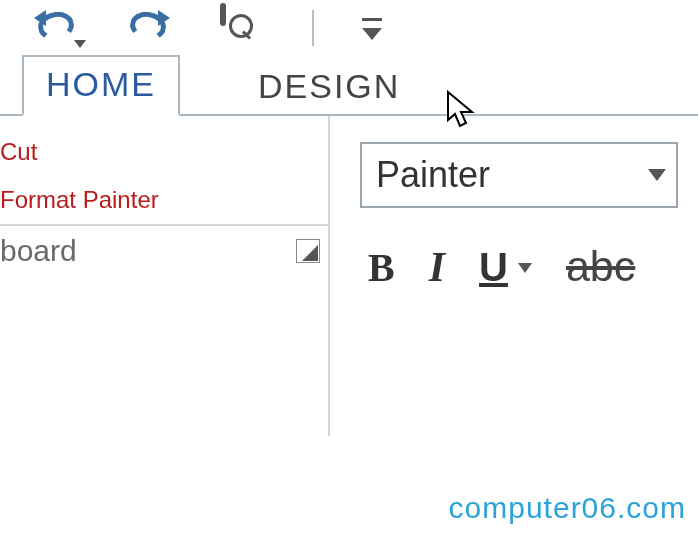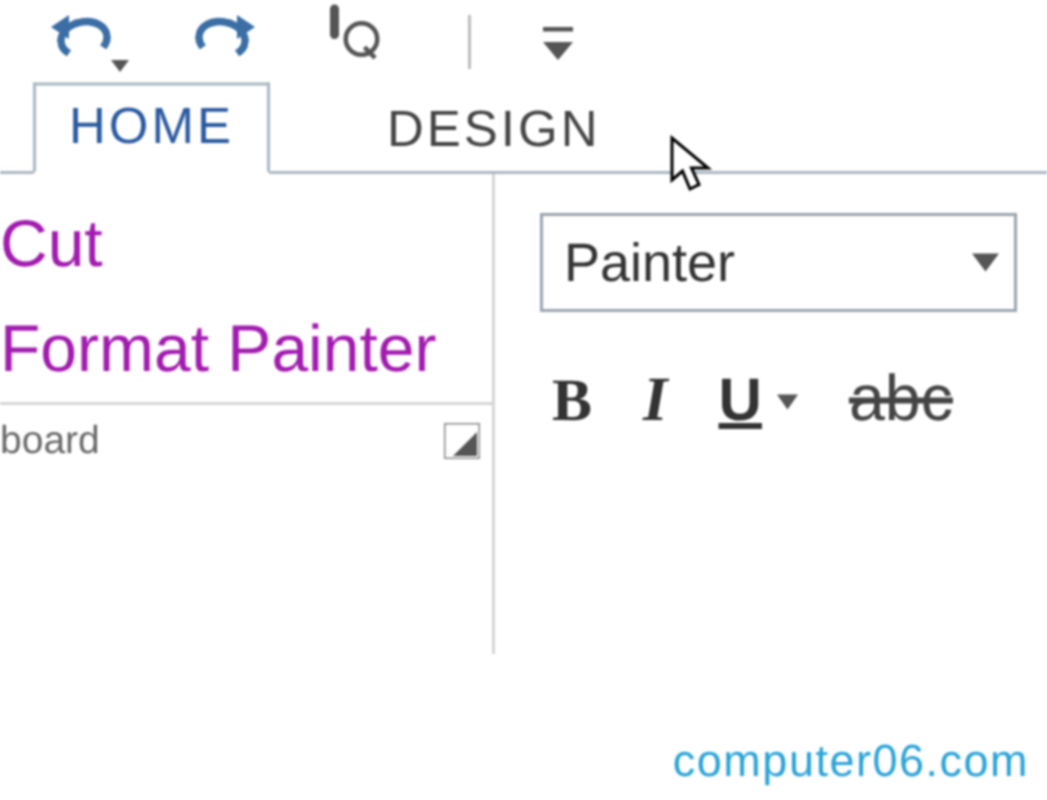--- a/index.html
+++ b/index.html
@@ -143,32 +143,32 @@
   .clipboard-group {
     position: relative;
     width: 330px;
     padding: 12px 0 0 0;
     border-right: 2px solid #d5d5d5;
   }
   .clipboard-group .row {
     display: flex;
     align-items: center;
     gap: 10px;
-    font-size: 44px;
-    color: #a21caf;
+    font-size: 24px;
+    color: #b91c1c;
     padding: 10px 0 10px 0;
     cursor: default;
   }
   .clipboard-group .group-label-row {
     display: flex;
     align-items: center;
     justify-content: space-between;
     border-top: 2px solid #d5d5d5;
     padding: 8px 8px 8px 0;
-    font-size: 26px;
+    font-size: 30px;
     color: #6a6a6a;
   }
   .dialog-launch {
     width: 24px; height: 24px;
     border: 1px solid #888;
     position: relative;
   }
   .dialog-launch::after {
     content: "";
     position: absolute;

